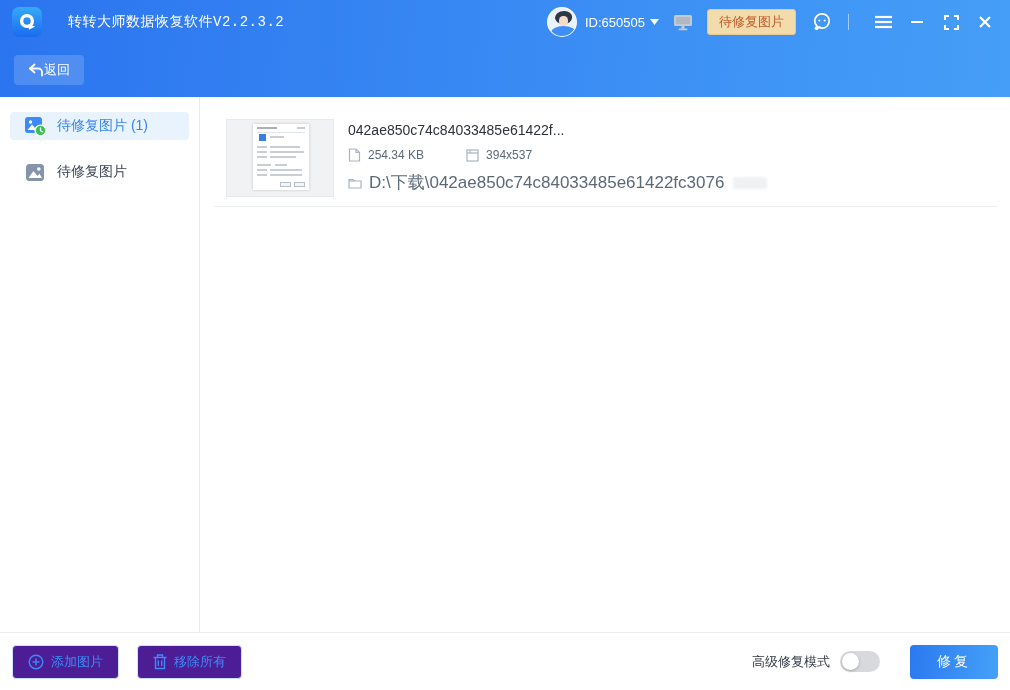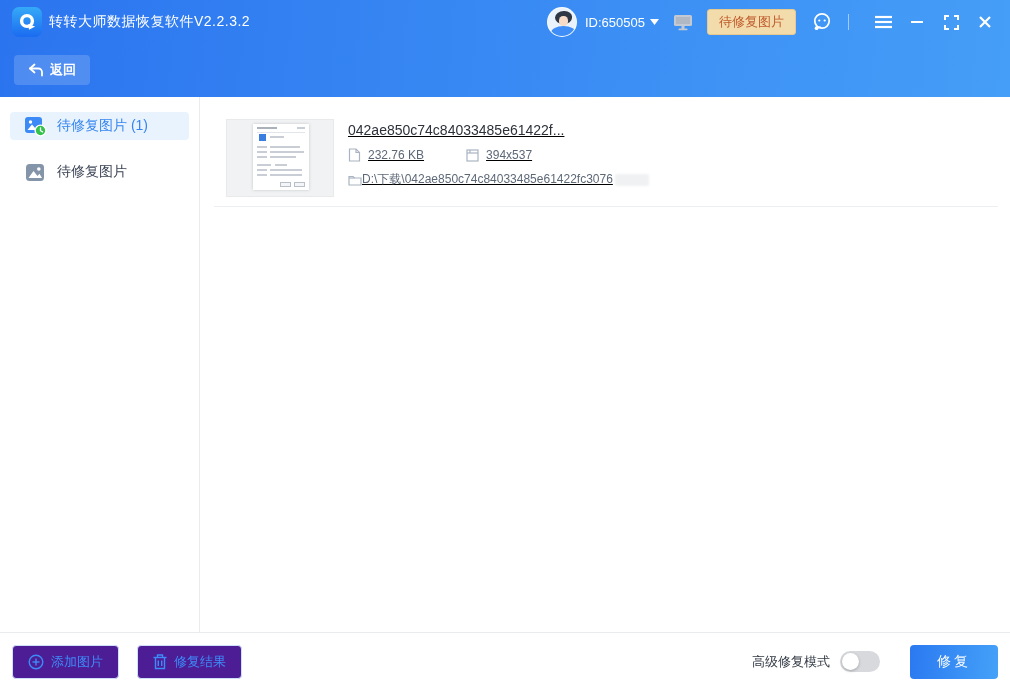--- a/index.html
+++ b/index.html
@@ -15,73 +15,73 @@
     height:97px; flex:0 0 97px;
     background:linear-gradient(95deg,#2b74ef 0%,#3a8cf4 55%,#459ef7 100%);
     color:#fff; position:relative;
   }
   .titlebar { height:44px; display:flex; align-items:center; padding:0 12px; }
   .logo {
     width:30px; height:30px; border-radius:7px;
     background:linear-gradient(180deg,#35aaf7 0%,#1b6bf0 100%);
     display:flex; align-items:center; justify-content:center; flex:0 0 30px;
   }
-  .app-title { font-size:14px; margin-left:7px; color:#fff; letter-spacing:.5px; }
+  .app-title { font-size:14px; margin-left:26px; color:#fff; letter-spacing:.5px;font-family:Liberation Mono, monospace; }
   .tb-right { margin-left:auto; display:flex; align-items:center; }
   .avatar {
     width:30px; height:30px; border-radius:50%; background:#eaf3fc;
     position:relative; overflow:hidden; border:1px solid rgba(255,255,255,.7); cursor:pointer;
   }
   .avatar .hair { position:absolute; left:7px; top:3px; width:17px; height:13px; background:#2e3744; border-radius:55% 45% 50% 50%; }
   .avatar .face { position:absolute; left:11px; top:8px; width:9px; height:10px; background:#f6dcc6; border-radius:45%; }
   .avatar .shirt { position:absolute; left:3px; top:18px; width:25px; height:14px; background:#3f8ef7; border-radius:50% 50% 0 0; }
   .uid { font-size:13px; margin-left:8px; cursor:pointer; display:flex; align-items:center; gap:5px; }
   .mon-icon { margin-left:14px; display:flex; cursor:pointer; }
   .vip-btn {
     margin-left:14px; background:#f3dcab; color:#bf5a2c; border:1px solid #e8c98f;
     font-size:13px; padding:3px 11px; border-radius:3px; cursor:pointer; white-space:nowrap;
   }
   .svc-icon { margin-left:15px; display:flex; cursor:pointer; }
   .tb-div { width:1px; height:16px; background:rgba(255,255,255,.5); margin:0 13px 0 15px; }
   .winbtn { width:26px; height:26px; display:flex; align-items:center; justify-content:center; cursor:pointer; margin-left:8px; }
 
   .back-row { padding:11px 0 0 14px; }
   .back-btn {
-    display:inline-flex; align-items:center; gap:6px;
+    display:inline-flex; align-items:center; 
     background:rgba(255,255,255,.17); border-radius:4px;
-    padding:6px 14px; font-size:13px; color:#fff; cursor:pointer;font-weight:bold;
+    padding:6px 14px; font-size:13px; color:#fff; cursor:pointer;
   }
 
   
   .body { flex:1 1 auto; display:flex; min-height:0; }
   .sidebar { width:200px; flex:0 0 200px; border-right:1px solid #e9ebee; padding-top:15px; }
   .side-item {
     margin:0 10px; height:28px; border-radius:4px;
     display:flex; align-items:center; padding-left:15px; gap:11px;
     font-size:14px; color:#3a4354; cursor:pointer;
   }
   .side-item.active { background:#e8f3fe; color:#3584f0; }
   .side-item + .side-item { margin-top:18px; }
   .side-ic { position:relative; width:21px; height:19px; flex:0 0 21px; }
 
   .main { flex:1 1 auto; padding:22px 12px 0 14px; }
-  .file-item { display:flex; align-items:flex-start; padding-left:12px;text-decoration:underline; }
+  .file-item { display:flex; align-items:flex-start; padding-left:12px; }
   .thumb {
     width:108px; height:78px; background:#f1f2f3; border:1px solid #e7e9eb;
     position:relative; flex:0 0 108px; overflow:hidden;
   }
   .t-dialog { position:absolute; left:26px; top:4px; width:56px; height:66px; background:#fff; box-shadow:0 0 3px rgba(0,0,0,.18); }
   .t-line { position:absolute; height:2px; background:#c9ced6; }
   .t-blue { position:absolute; left:6px; top:10px; width:7px; height:7px; background:#3a7fe0; }
   .t-btn { position:absolute; width:11px; height:5px; border:1px solid #b9bfc8; background:#f4f5f6; }
   .file-info { margin-left:14px; padding-top:3px; }
   .file-name { font-size:14px; color:#2c313a; margin-bottom:10px; }
   .file-meta { display:flex; align-items:center; gap:7px; font-size:12px; color:#5d6877; margin-bottom:9px; }
   .meta-gap { width:28px; }
-  .file-path { display:flex; align-items:center; font-size:12px; color:#5d6877; }
+  .file-path { display:flex; align-items:center; gap:7px; font-size:17px; color:#5d6877; }
   .redact { display:inline-block; width:34px; height:12px; margin-left:2px; background:#f0f1f3; border-radius:2px; filter:blur(1px); }
   .item-divider { height:1px; background:#eceef1; margin-top:9px; }
 
   
   .footer {
     height:58px; flex:0 0 58px; border-top:1px solid #e9ebee;
     display:flex; align-items:center; padding:0 12px; background:#fff;
   }
   .ghost-btn {
     display:flex; align-items:center; gap:7px;
@@ -238,21 +238,21 @@
             <div class="t-btn" style="left:41px;top:58px;"></div>
           </div>
         </div>
         <div class="file-info">
           <div class="file-name">042ae850c74c84033485e61422f...</div>
           <div class="file-meta">
             <svg width="13" height="14" viewBox="0 0 13 14" fill="none" stroke="#a9b4c2" stroke-width="1.2">
               <path d="M1.5 1 H8 L11.5 4.5 V13 H1.5 Z"></path>
               <path d="M8 1 V4.5 H11.5"></path>
             </svg>
-            <span>232.76 KB</span>
+            <span>254.34 KB</span>
             <span class="meta-gap"></span>
             <svg width="13" height="13" viewBox="0 0 13 13" fill="none" stroke="#a9b4c2" stroke-width="1.2">
               <rect x="1" y="1" width="11" height="11"></rect>
               <line x1="1" y1="4" x2="12" y2="4"></line>
               <line x1="4" y1="1" x2="4" y2="4"></line>
             </svg>
             <span>394x537</span>
           </div>
           <div class="file-path">
             <svg width="14" height="12" viewBox="0 0 14 12" fill="none" stroke="#a9b4c2" stroke-width="1.2">
@@ -278,21 +278,21 @@
       <span>添加图片</span>
     </div>
     <div class="ghost-btn">
       <svg width="14" height="16" viewBox="0 0 14 16" fill="none" stroke="#3d8bf8" stroke-width="1.4">
         <path d="M2.5 4 V14.5 H11.5 V4"></path>
         <line x1="0.5" y1="3.5" x2="13.5" y2="3.5"></line>
         <path d="M4.5 3.5 V1 H9.5 V3.5"></path>
         <line x1="5.3" y1="6.5" x2="5.3" y2="12"></line>
         <line x1="8.7" y1="6.5" x2="8.7" y2="12"></line>
       </svg>
-      <span>修复结果</span>
+      <span>移除所有</span>
     </div>
 
     <div class="foot-right">
       <span class="adv-label">高级修复模式</span>
       <div class="toggle">
         <div class="knob"></div>
       </div>
       <button class="repair-btn">修复</button>
     </div>
   </div>

